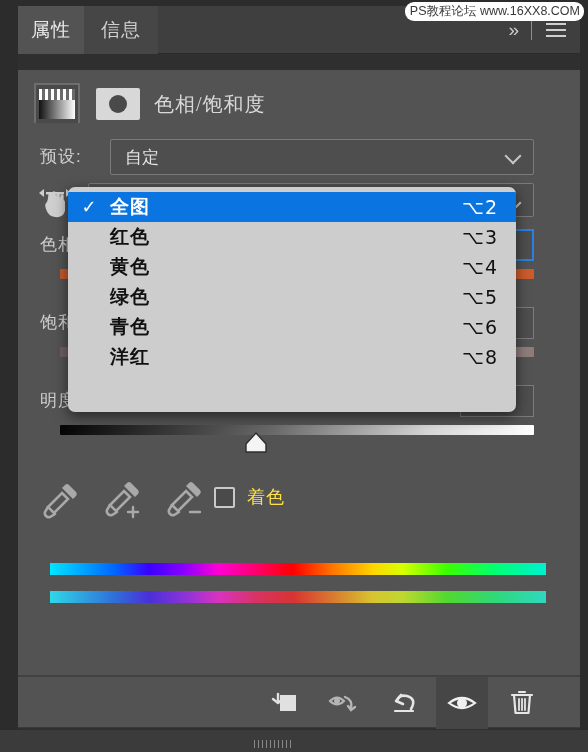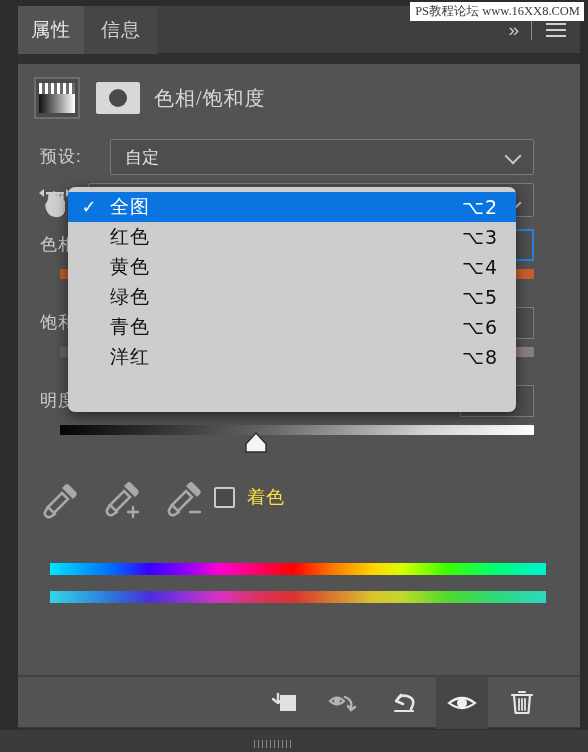--- a/index.html
+++ b/index.html
@@ -62,30 +62,31 @@
     padding: 0 4px;
   }
   .vdiv { width: 1px; height: 20px; background: #8e8e8e; }
   .hamburger { display: flex; flex-direction: column; gap: 4px; padding: 2px 4px; }
   .hamburger i { display: block; width: 20px; height: 2px; background: #cfcfcf; }
 
   
   .watermark {
     position: absolute; right: 4px; top: 2px;
     background: #ffffff; color: #3a3a3a;
-    font-family: Liberation Serif, serif;
+    font-family: Liberation Sans, sans-serif;
     font-size: 12.5px; line-height: 17px;
     padding: 1px 4px 1px 5px;
     white-space: nowrap;
     z-index: 40;
+    border-radius: 9px;
   }
 
   
   .adj-header {
-    position: absolute; left: 18px; top: 64px; width: 562px; height: 68px;
+    position: absolute; left: 18px; top: 70px; width: 562px; height: 68px;
     background: #535353;
     border-bottom: 5px solid #f9a8d4;
     font-family: Liberation Serif, serif;
   }
   .adj-thumb {
     position: absolute; left: 16px; top: 13px; width: 46px; height: 42px;
     background: #4a4a4a;
     border: 2px solid #6e6e6e;
     display: flex; align-items: center; justify-content: center;
   }
@@ -312,21 +313,21 @@
     padding: 0 18px 0 0;
     cursor: default;
   }
   .menu-item.selected { background: #0a74e0; color: #ffffff; }
   .mi-check {
     width: 42px; text-align: center;
     font-size: 18px; font-weight: bold;
     color: #ffffff;
   }
   .menu-item:not(.selected) .mi-check { color: transparent; }
-  .mi-label { flex: 0 0 auto; letter-spacing: 1px; }
+  .mi-label { flex: 0 0 auto; letter-spacing: 1px; font-weight: bold; }
   .mi-shortcut {
     margin-left: auto;
     font-size: 19px; letter-spacing: 1px;
     font-family: "DejaVu Sans", sans-serif;
   }
 </style>
 </head>
 <body>
 
 <div id="app">

